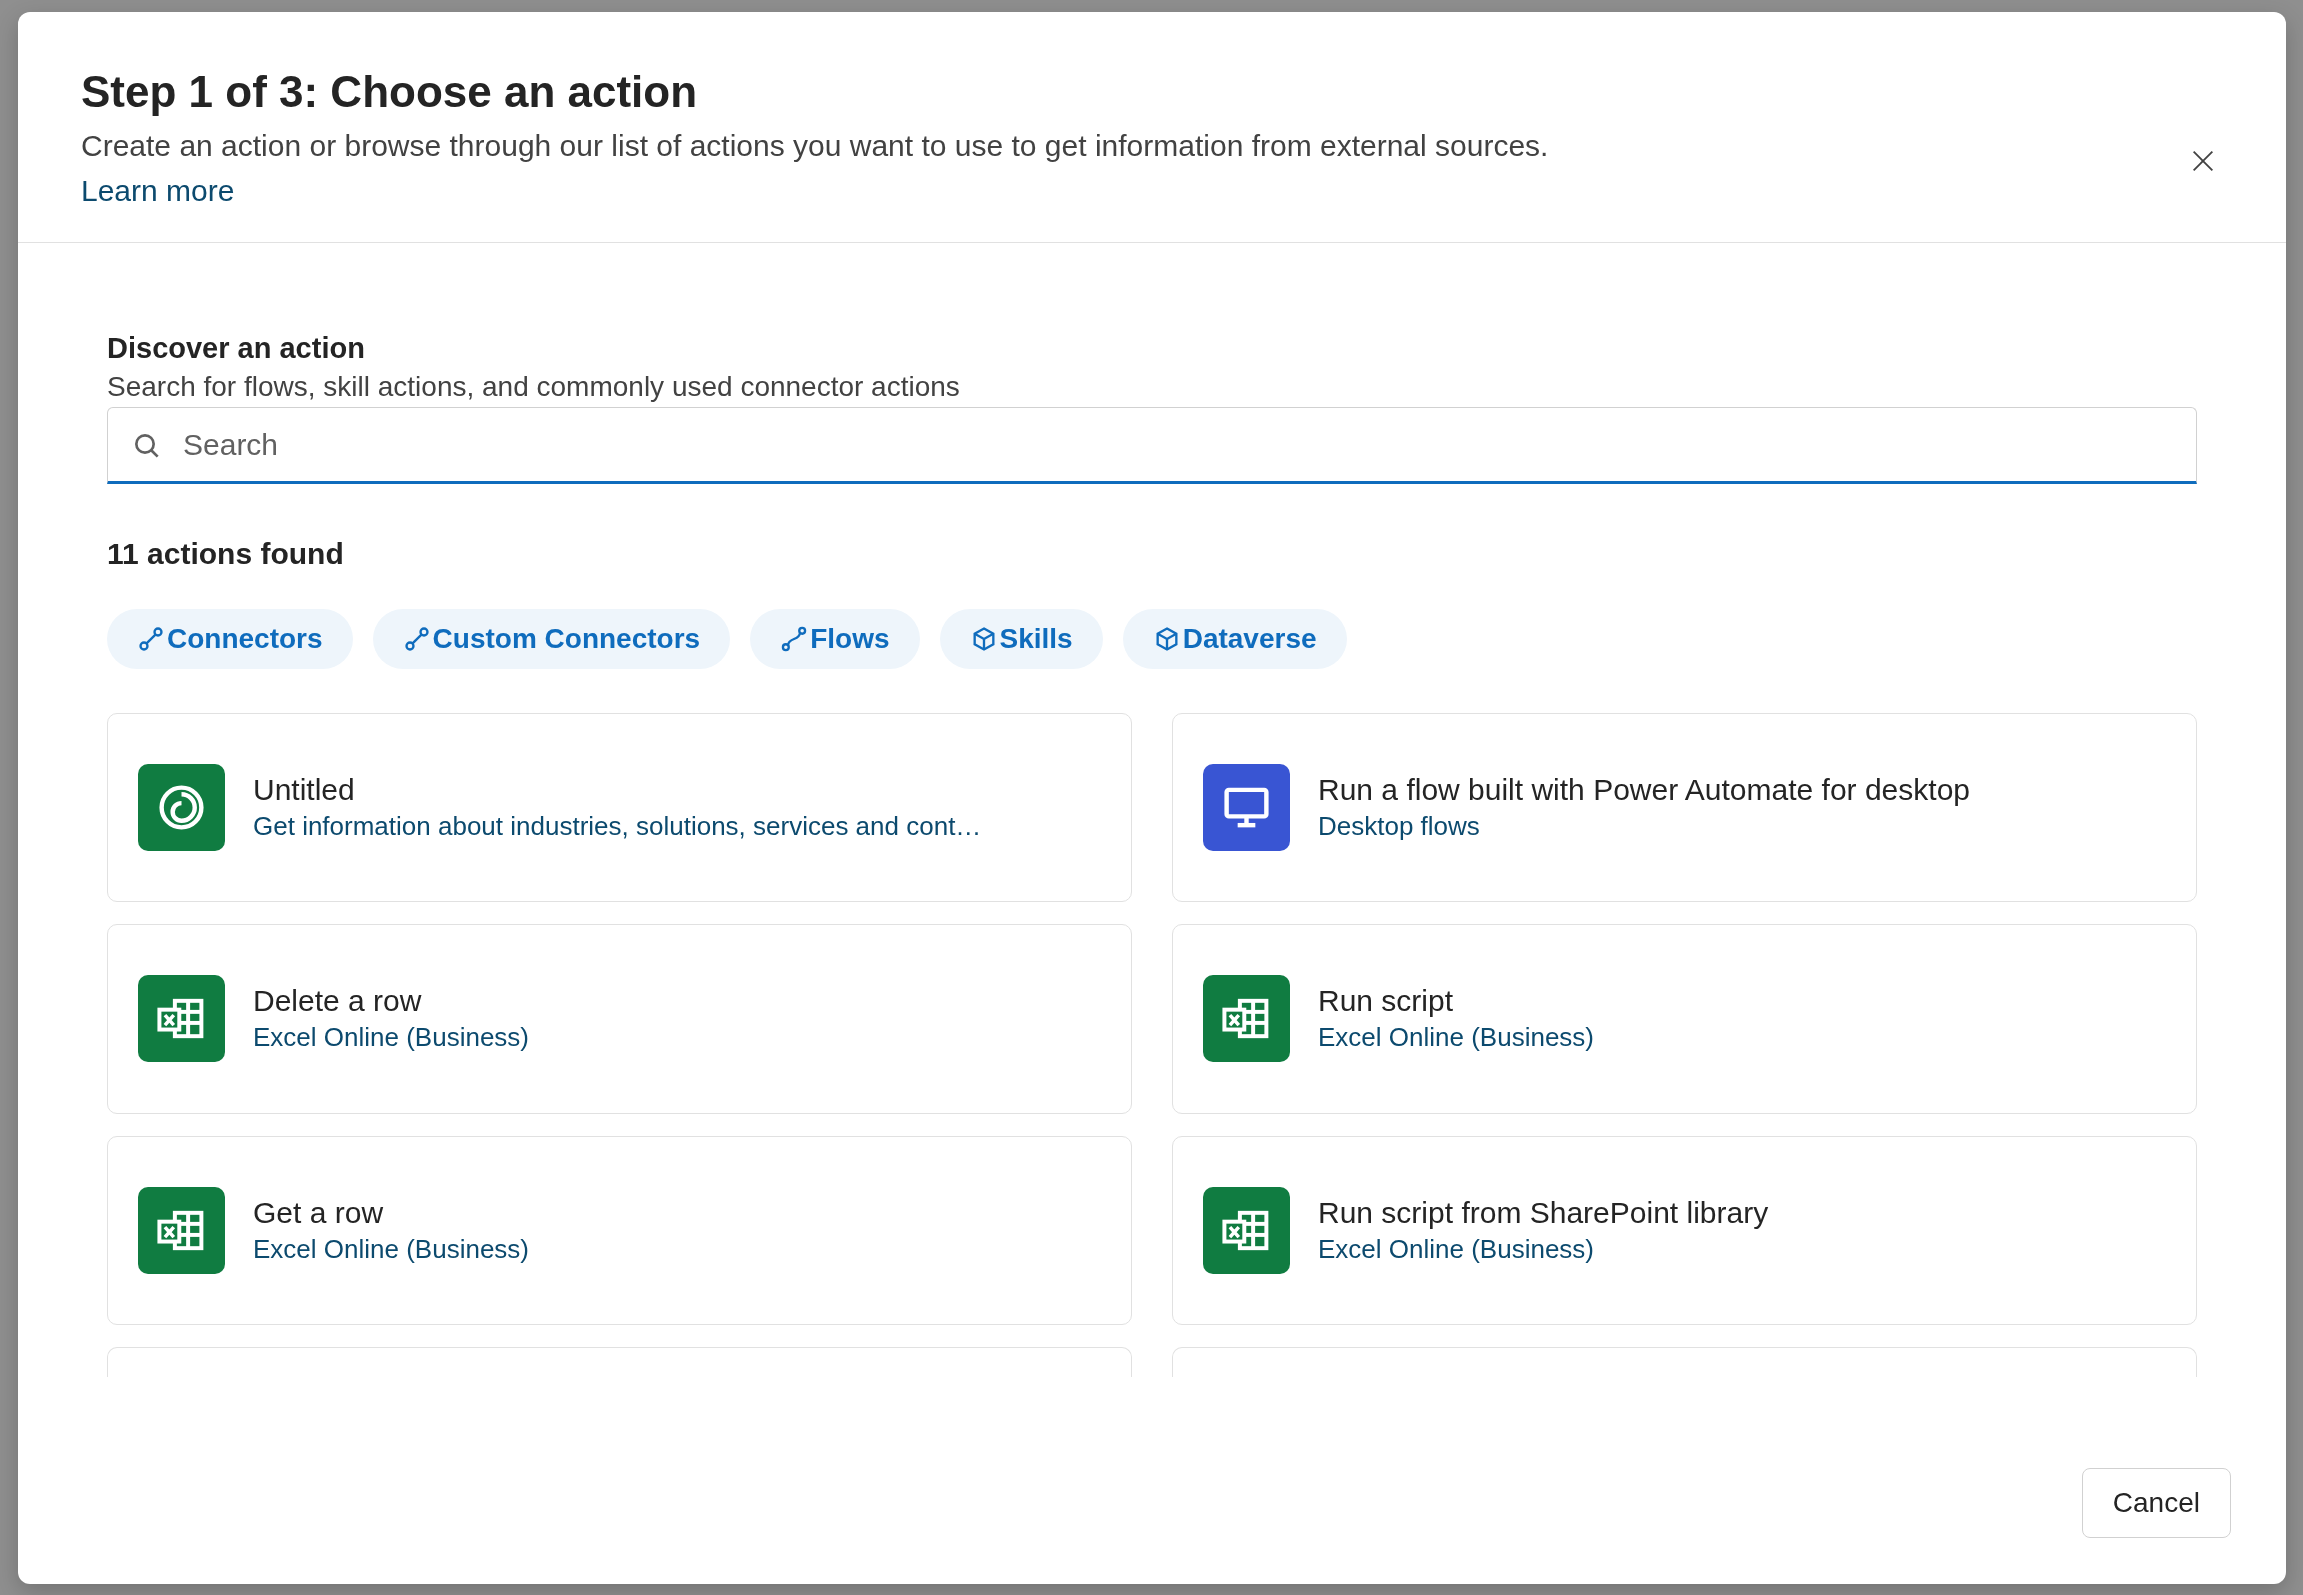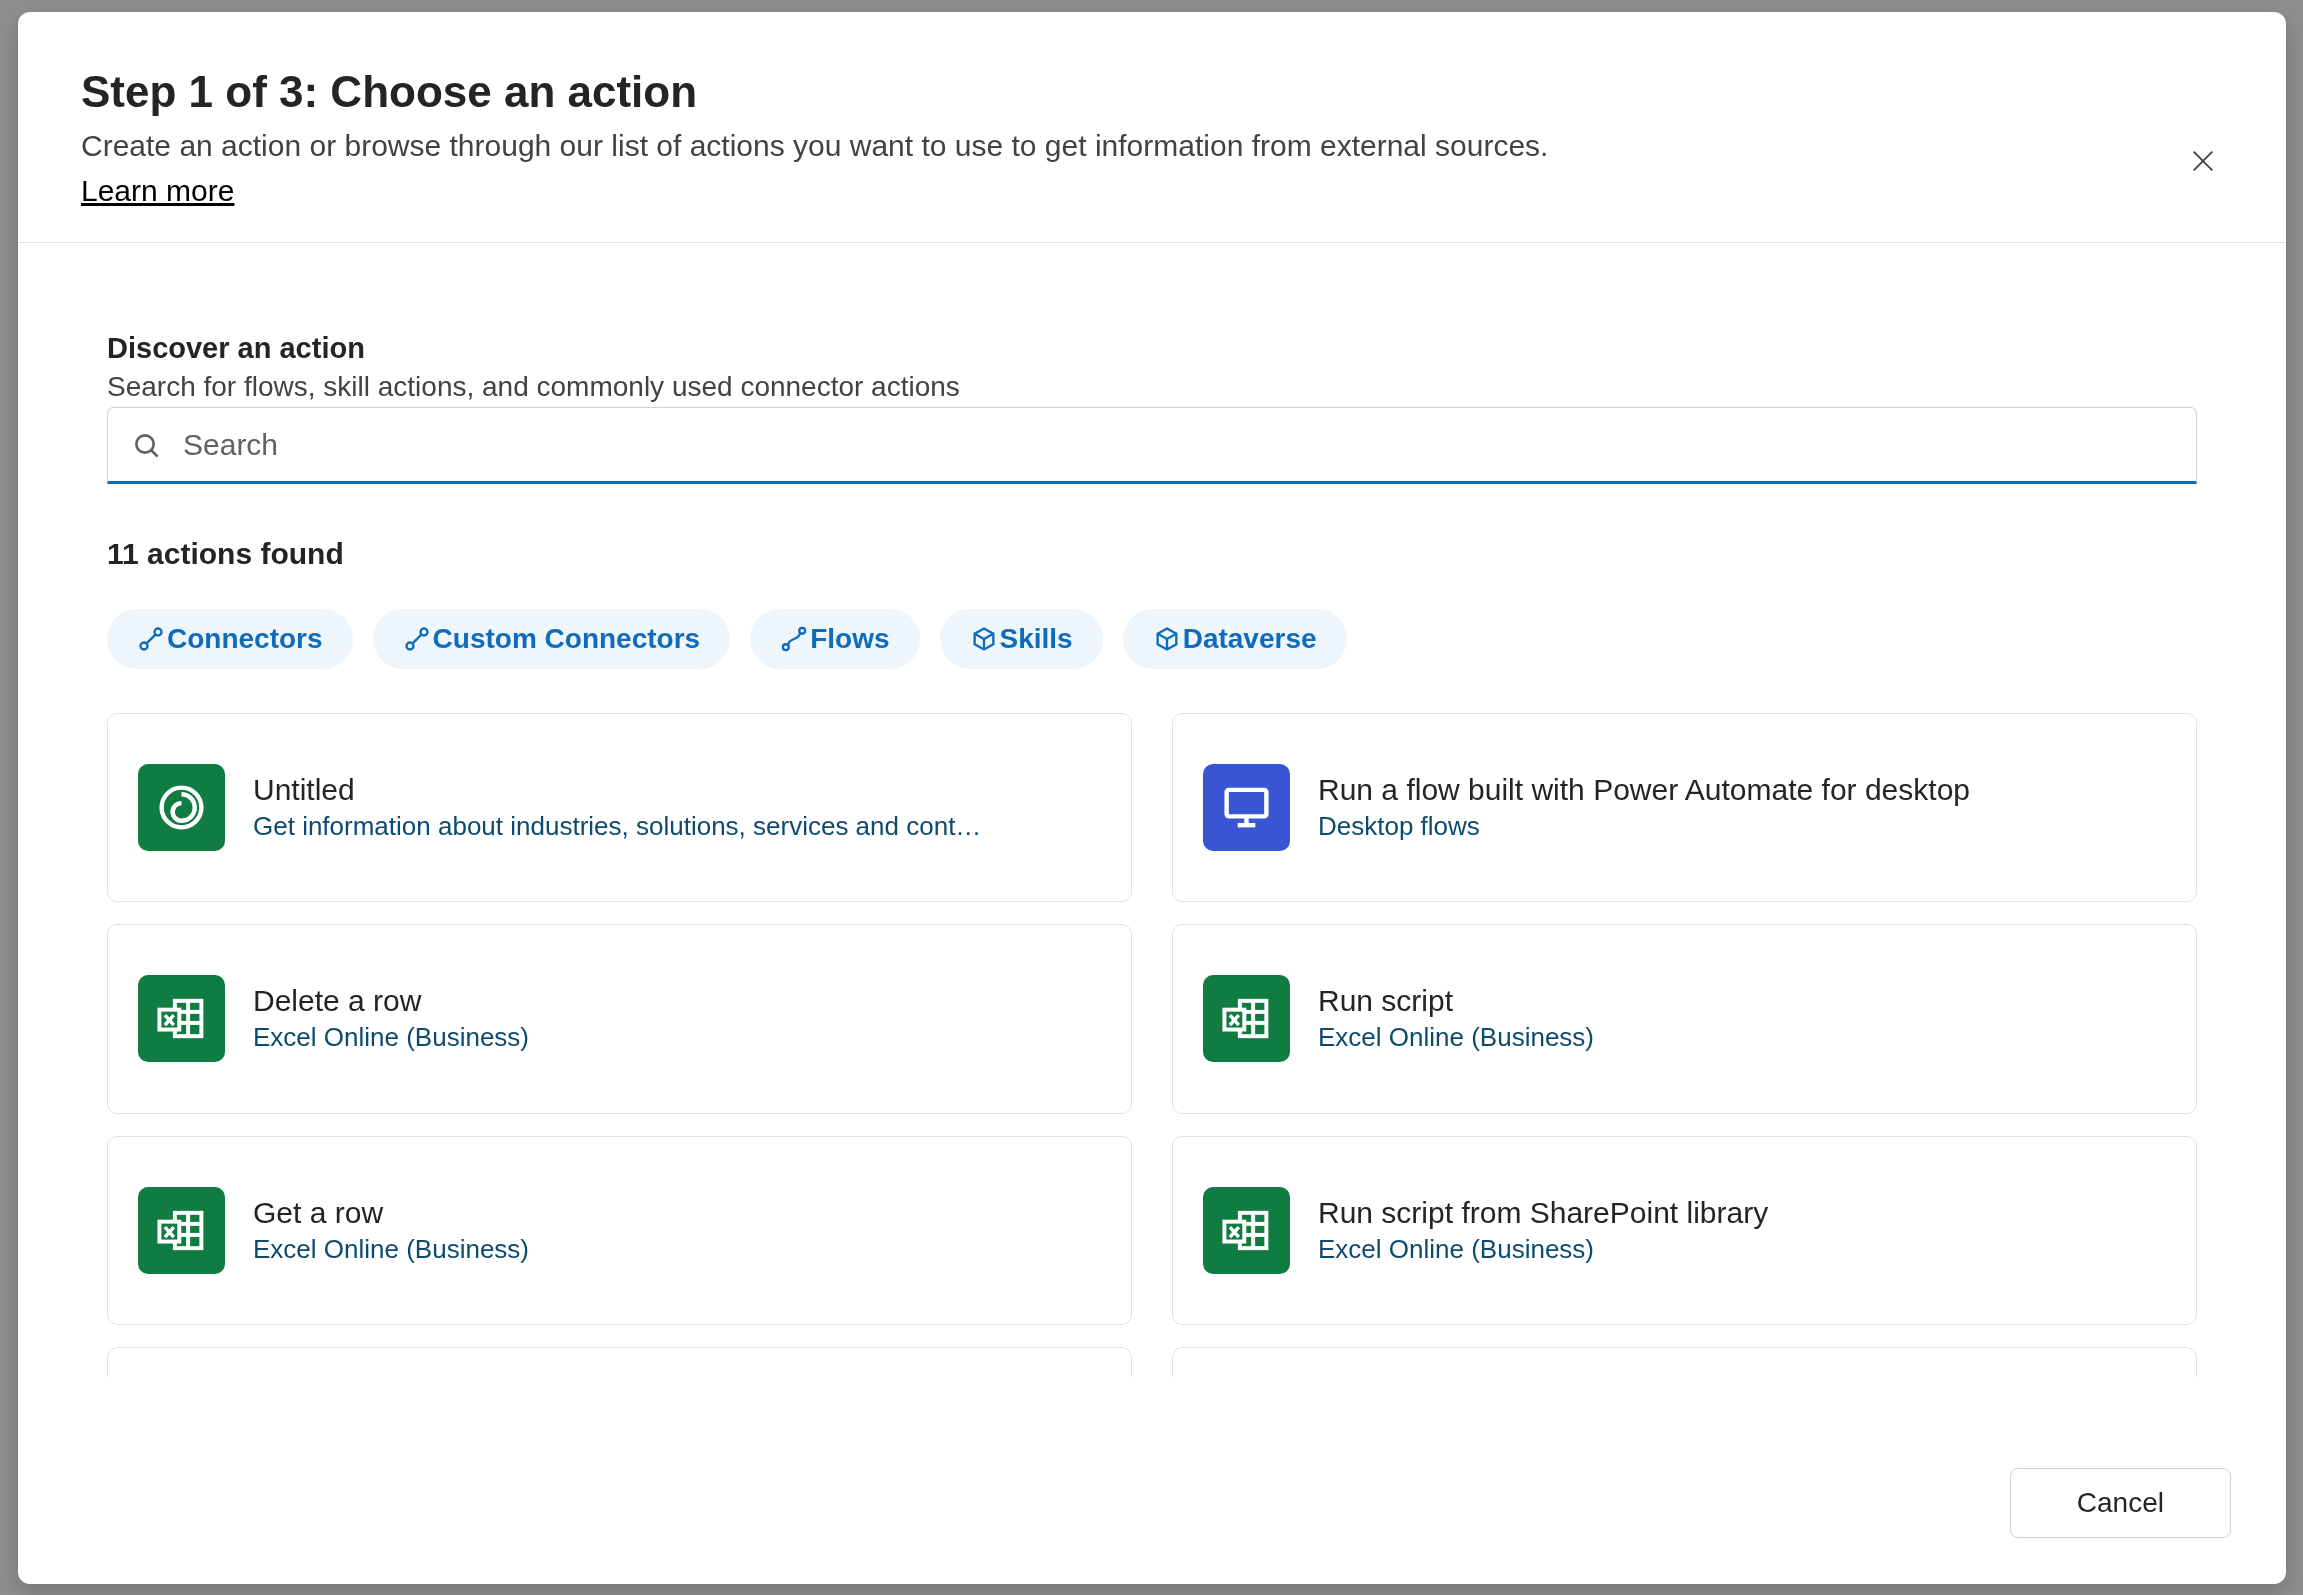--- a/index.html
+++ b/index.html
@@ -36,22 +36,21 @@
       margin-bottom: 6px;
     }
     .step-subtitle {
       font-size: 30px;
       color: #424242;
       line-height: 1.5;
       margin-bottom: 6px;
     }
     .learn-more {
       font-size: 30px;
-      color: #000000;
-      text-decoration: underline;
+      color: #0c4a6e;
       cursor: pointer;
       text-align: right;
     }
     .close-btn {
       position: absolute;
       top: 129px;
       right: 63px;
       width: 40px;
       height: 40px;
       background: none;
@@ -183,21 +182,21 @@
     }
     .modal-footer {
       padding: 40px 55px 46px 55px;
       display: flex;
       justify-content: flex-end;
     }
     .cancel-btn {
       background: #ffffff;
       border: 1px solid #d1d1d1;
       border-radius: 8px;
-      padding: 18px 66px;
+      padding: 18px 30px;
       font-size: 28px;
       color: #242424;
       cursor: pointer;
     }
   </style>
 </head>
 <body>
 
 <div class="modal">
 

